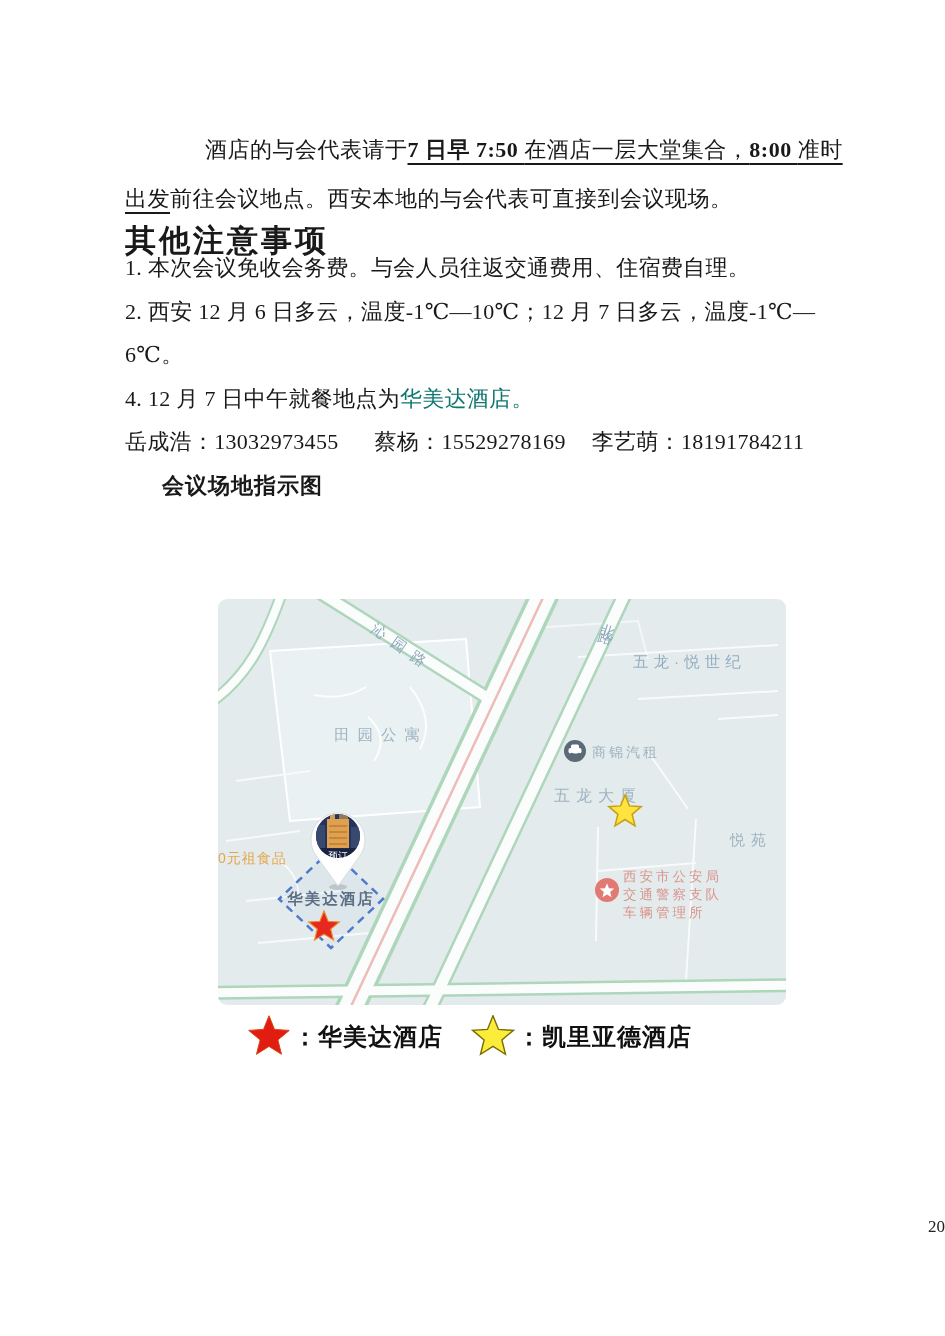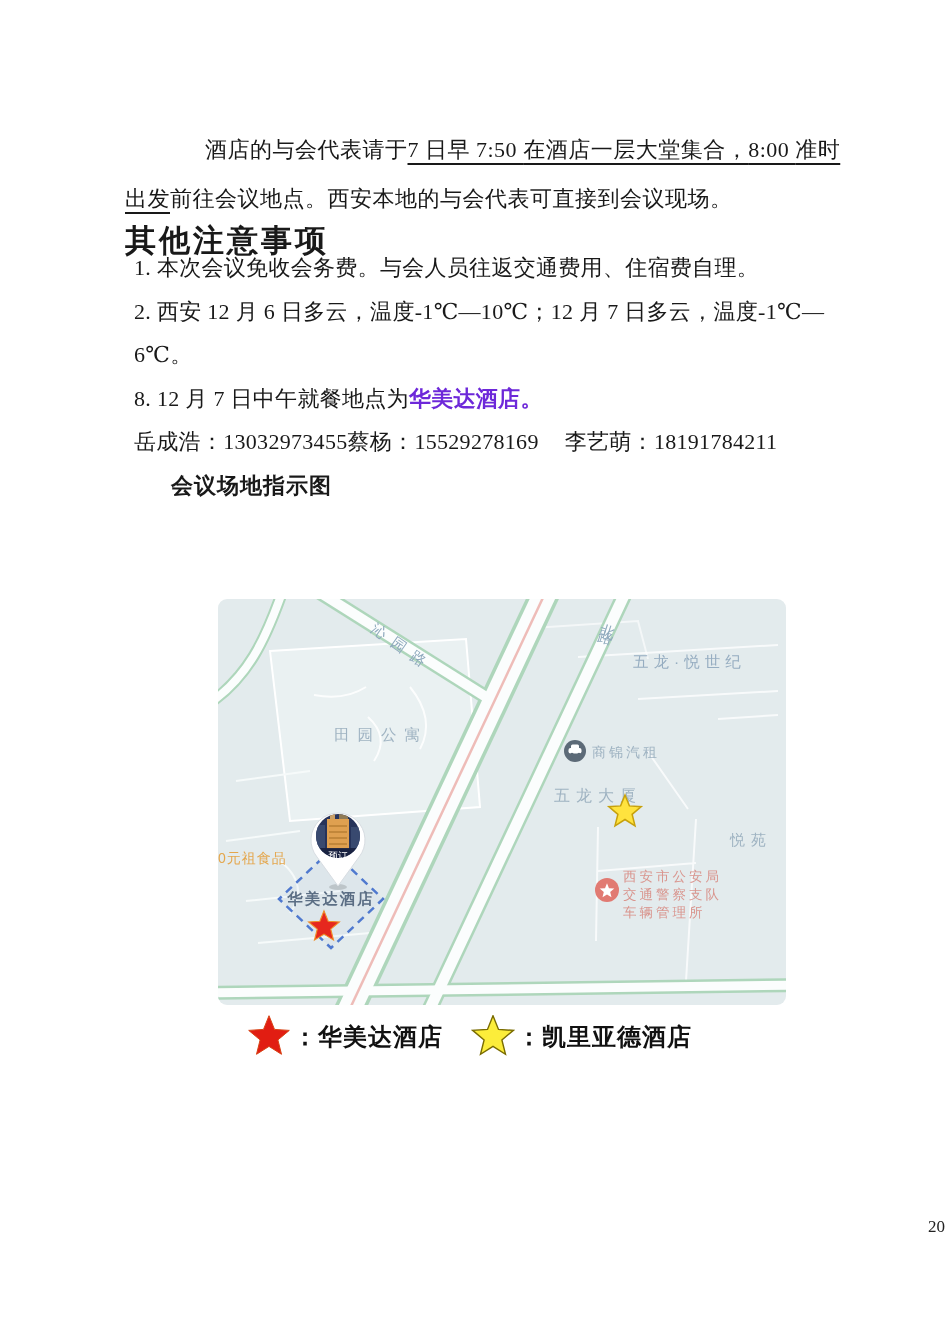--- a/index.html
+++ b/index.html
@@ -6,35 +6,35 @@
   .page{
     position:relative;width:945px;height:1336px;background:#ffffff;overflow:hidden;
     font-family:"Liberation Serif","DejaVu Serif",serif;color:#191919;
   }
   
   .intro{
     position:absolute;left:125px;top:103px;width:724px;
     font-size:22px;line-height:49px;text-indent:80px;letter-spacing:0.5px;
   }
   .u{text-decoration:underline;text-underline-offset:6px;text-decoration-thickness:1.6px;}
-  .b{font-weight:400;}
+  .b{font-weight:700;}
   
   .heading{
     position:absolute;left:125px;top:199px;width:724px;
     font-size:31px;font-weight:700;letter-spacing:3px;
   }
   
   .notes{
-    position:absolute;left:134px;top:246px;width:728px;
+    position:absolute;left:125px;top:246px;width:728px;
     font-size:22px;line-height:43.5px;letter-spacing:0.3px;
   }
   .notes p{margin:0;}
-  .red{color:#6d28d9;font-weight:bold;}
+  .red{color:#0f766e;}
   .contacts span{display:inline-block;}
-  .contacts .gap-lg{}
+  .contacts .gap-lg{margin-right:36px;}
   .contacts .gap-sm{margin-right:26px;}
   .map-title{font-weight:700;padding-left:37px;letter-spacing:1px;}
   
   .map-wrap{
     position:absolute;left:218px;top:599px;width:568px;height:406px;
     border-radius:9px;overflow:hidden;
   }
   .map-wrap svg{display:block;}
   .map-label{font-family:"Liberation Sans","DejaVu Sans",sans-serif;}
   
@@ -56,21 +56,21 @@
 
 <div class="page">
 
   <p class="intro"><span>酒店的与会代表请于</span><span class="u b">7 日早 7:50 </span><span class="u">在酒店一层大堂集合，</span><span class="u b">8:00 </span><span class="u">准时出发</span><span>前往会议地点。西安本地的与会代表可直接到会议现场。</span></p>
 
   <h1 class="heading">其他注意事项</h1>
 
   <div class="notes">
     <p>1. 本次会议免收会务费。与会人员往返交通费用、住宿费自理。</p>
     <p>2. 西安 12 月 6 日多云，温度-1℃—10℃；12 月 7 日多云，温度-1℃—6℃。</p>
-    <p><span>8. 12 月 7 日中午就餐地点为</span><span class="red">华美达酒店。</span></p>
+    <p><span>4. 12 月 7 日中午就餐地点为</span><span class="red">华美达酒店。</span></p>
     <p class="contacts">
       <span class="gap-lg">岳成浩：13032973455</span><span class="gap-sm">蔡杨：15529278169</span><span>李艺萌：18191784211</span>
     </p>
     <p class="map-title">会议场地指示图</p>
   </div>
 
   <div class="map-wrap">
     <svg width="568" height="406" viewBox="0 0 568 406" xmlns="http://www.w3.org/2000/svg">
       <defs>
         <polygon id="star5" points="0,-17 4.4,-6.1 16.2,-5.3 7.1,2.3 10,13.8 0,7.5 -10,13.8 -7.1,2.3 -16.2,-5.3 -4.4,-6.1"></polygon>

